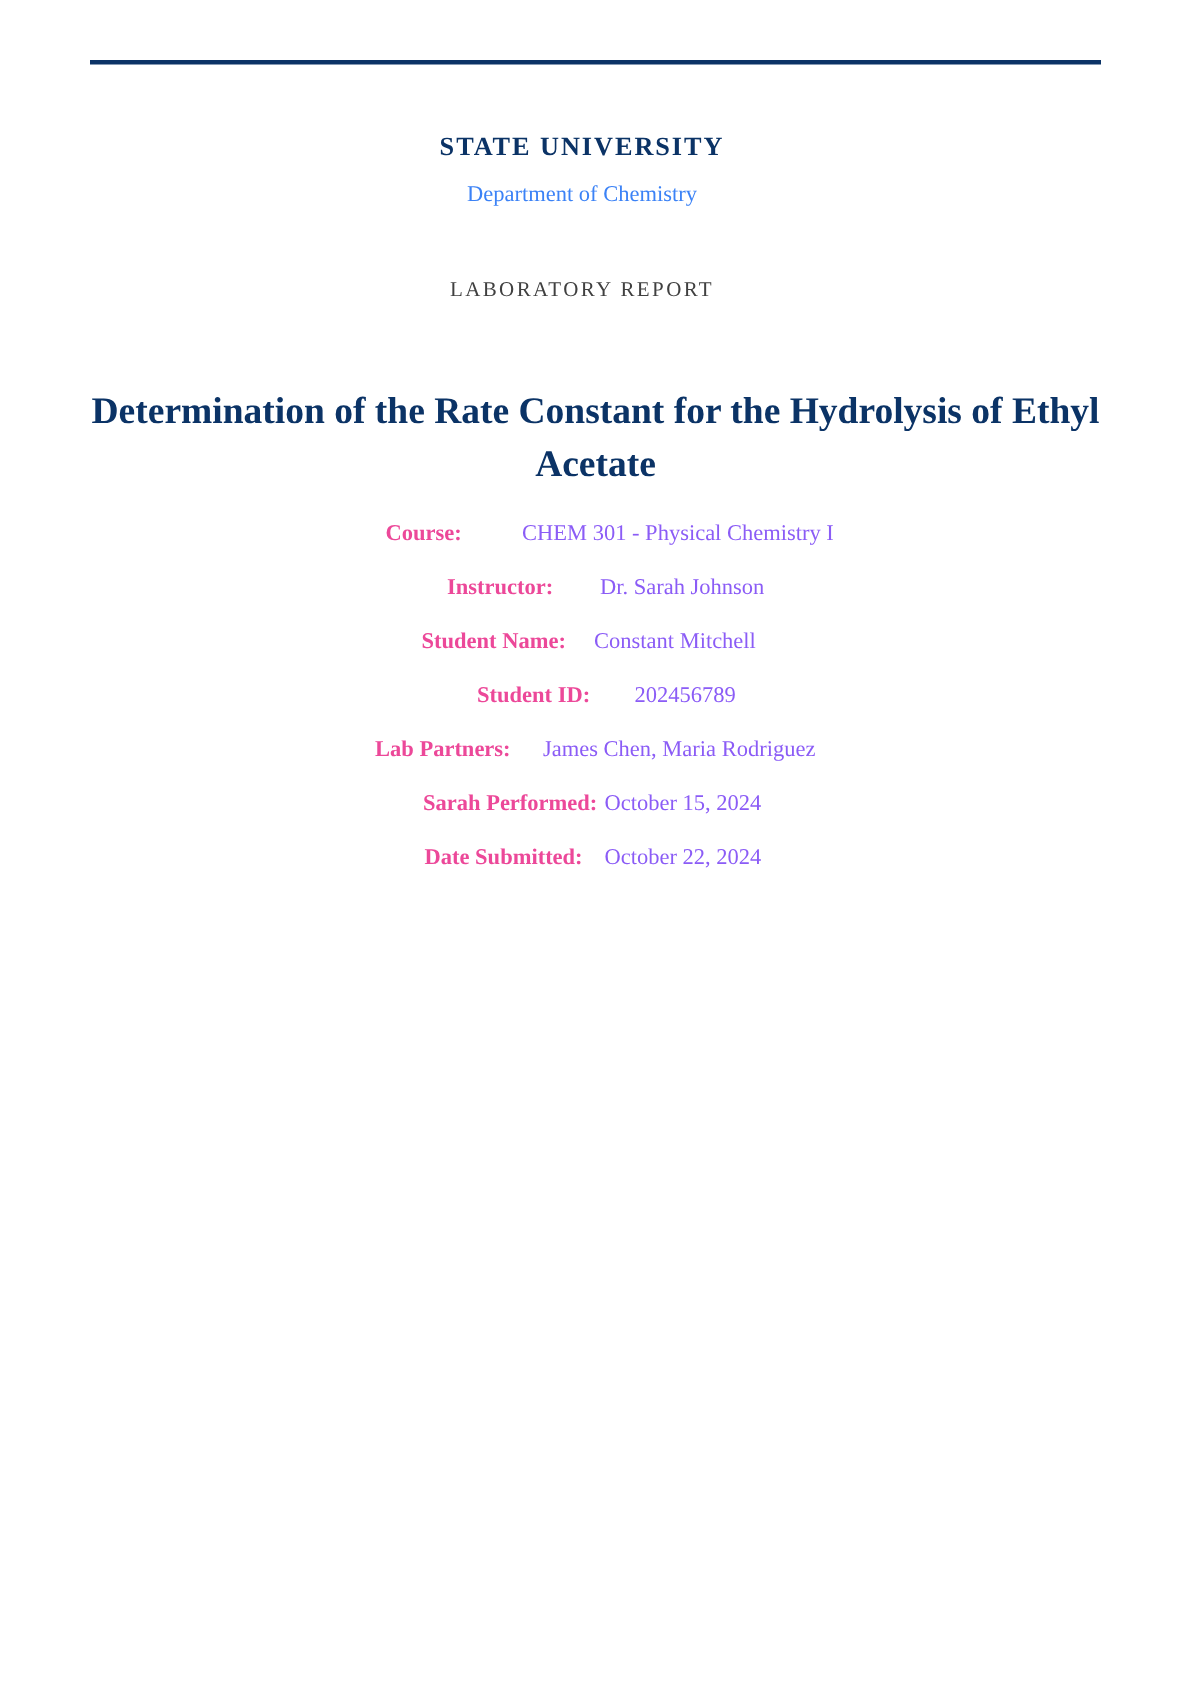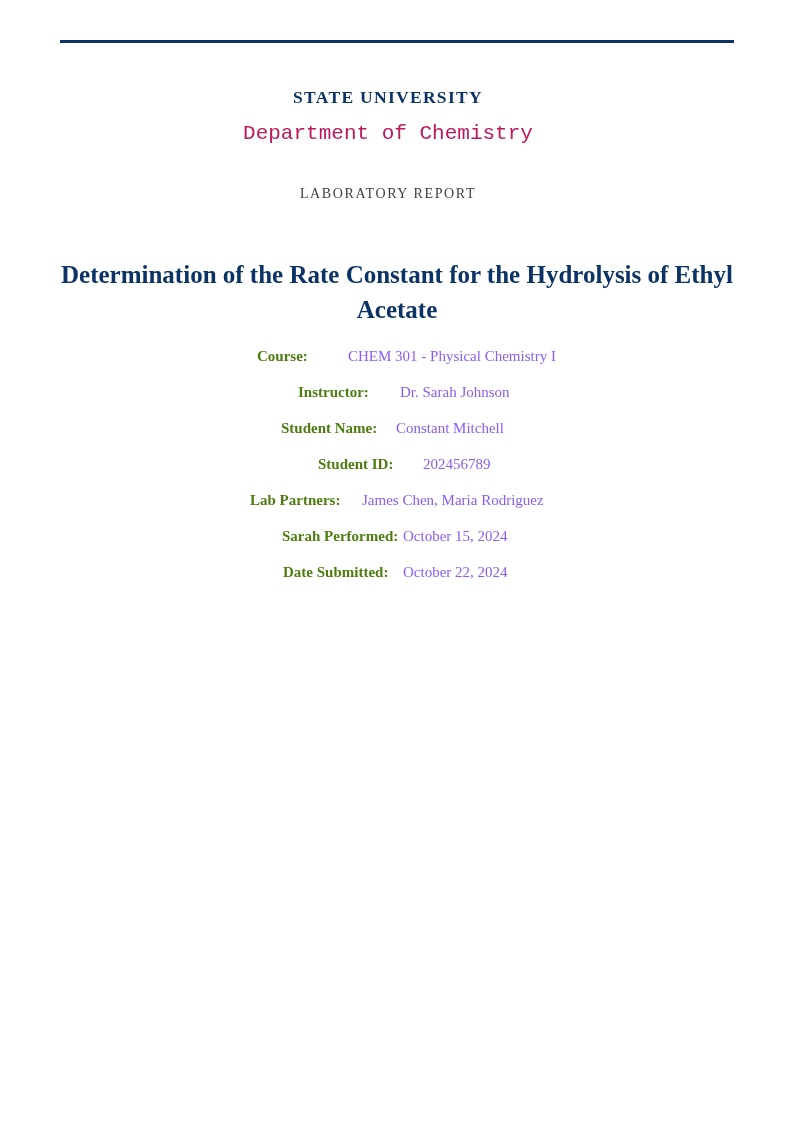--- a/index.html
+++ b/index.html
@@ -1,24 +1,24 @@
 <!DOCTYPE html>
 <html><head>
 <meta charset="utf-8">
 <style>
   html, body { margin:0; padding:0; background:#ffffff; }
   body { width:794px; height:1123px; position:relative; overflow:hidden; font-family:"Liberation Serif", serif; }
   .rule { position:absolute; left:60px; top:40px; width:674px; height:3px; background:#0b3366; }
   .center { position:absolute; left:0; width:776px; text-align:center; }
   .uni { top:87px; font-size:17.5px; font-weight:bold; letter-spacing:1.3px; color:#0b3366; }
-  .dept { top:122px; font-size:21px; color:#be185d;font-family:Liberation Mono, monospace; }
+  .dept { top:122px; font-size:15px; color:#3b82f6; }
   .kind { top:186px; font-size:14px; letter-spacing:1.6px; color:#404040; }
   .title { top:226px; left:60px; width:674px; font-size:25px; line-height:35px; font-weight:bold; color:#0b3366;margin-top:31px; }
   .lbl, .val { position:absolute; font-size:15px; line-height:18px; white-space:nowrap; }
-  .lbl { font-weight:bold; color:#4d7c0f; }
+  .lbl { font-weight:bold; color:#ec4899; }
   .val { color:#8b5cf6; }
 </style>
 </head>
 <body>
 
 <div class="rule"></div>
 <div class="center uni">STATE UNIVERSITY</div>
 <div class="center dept">Department of Chemistry</div>
 <div class="center kind">LABORATORY REPORT</div>
 <div class="center title">Determination of the Rate Constant for the Hydrolysis of Ethyl Acetate</div>

